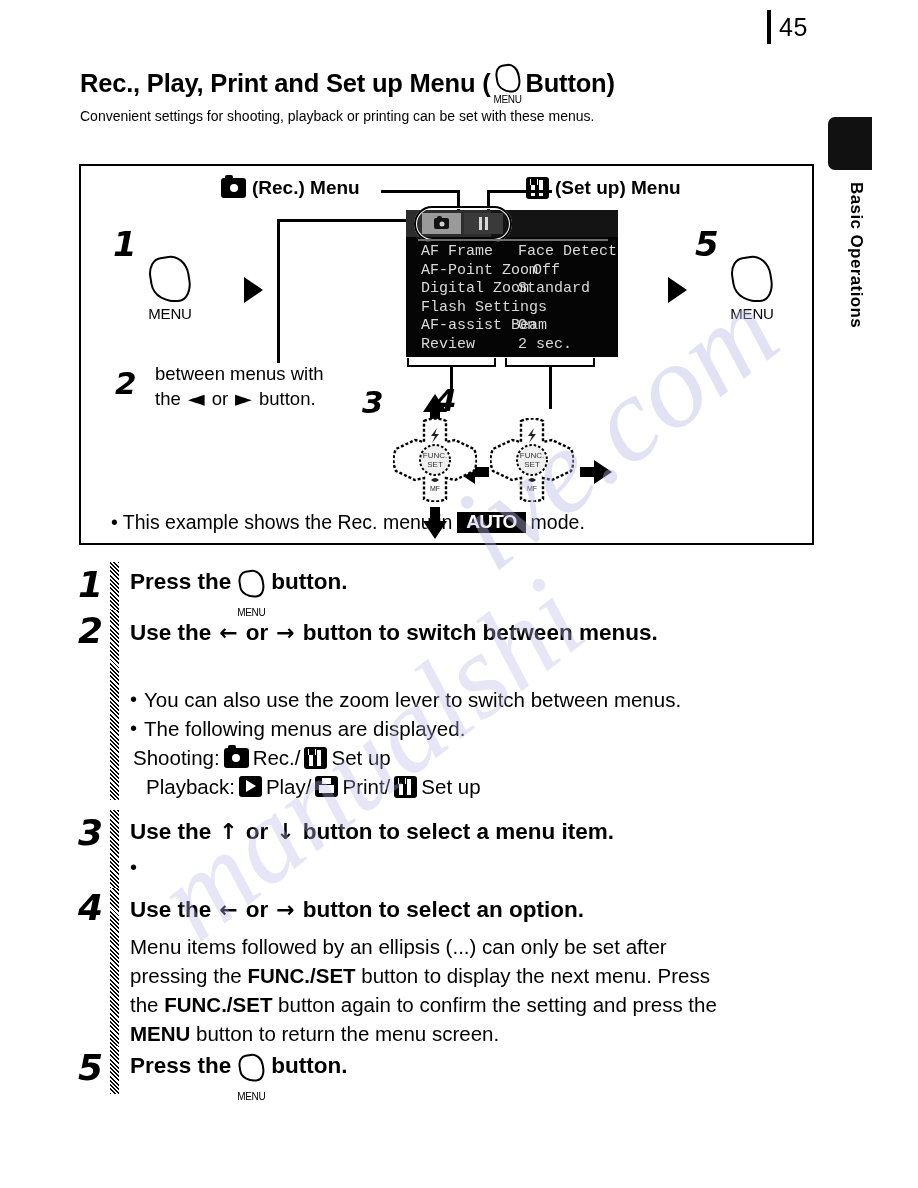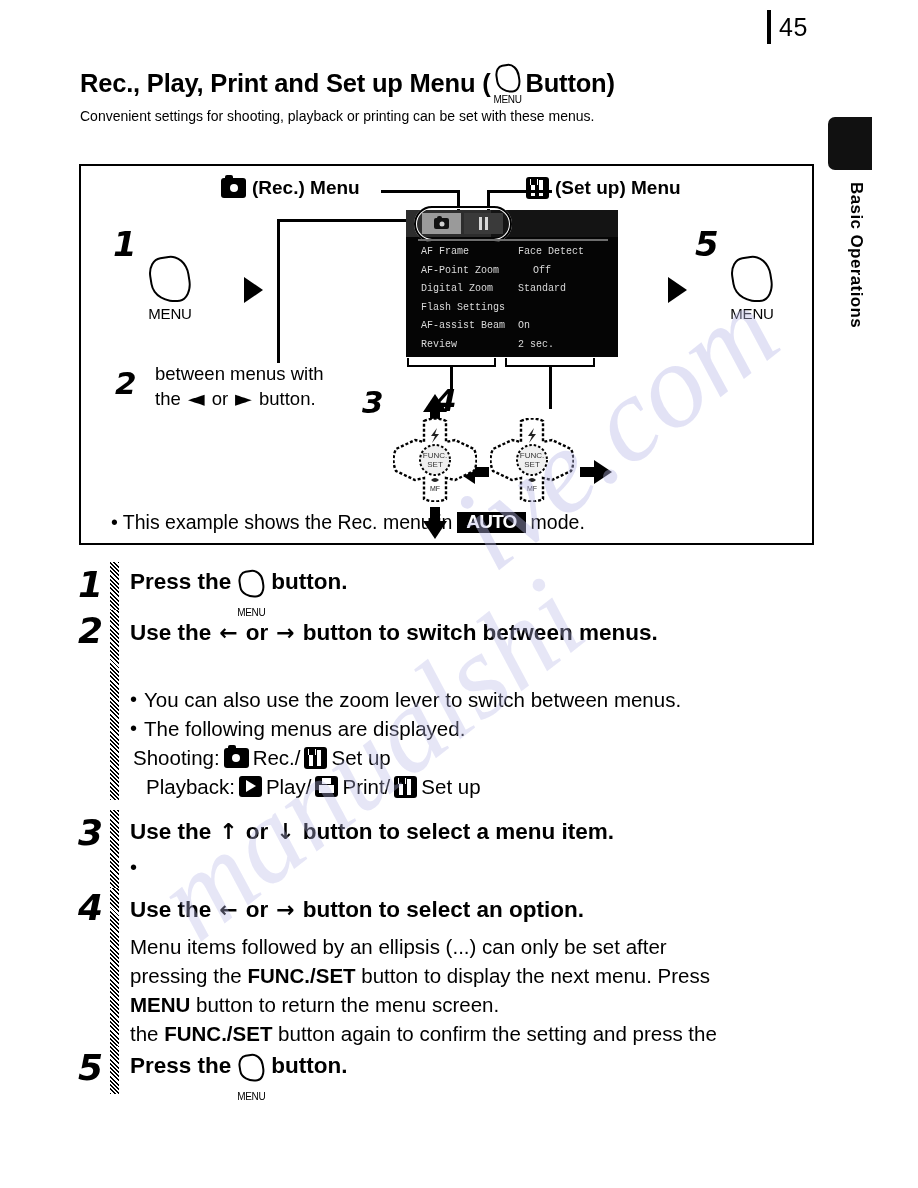--- a/index.html
+++ b/index.html
@@ -268,21 +268,21 @@
   }
   #lcd-rows {
     position: absolute;
     left: 0; top: 33px;
     width: 212px;
   }
   .lcd-row {
     height: 18.5px;
     position: relative;
     font-family: "Liberation Mono", monospace;
-    font-size: 10px;
+    font-size: 15px;
     color: #d9d9d9;
     line-height: 18.5px;
     white-space: nowrap;
   }
   .lcd-row .lbl { position: absolute; left: 15px; }
   .lcd-row .val { position: absolute; left: 112px; }
   .lcd-row .val.narrow { left: 127px; }
 
   
   .dg-num {
@@ -690,24 +690,24 @@
   <span>or</span>
   <span class="ar" style="margin:0 8px;">→</span>
   <span>button to select an option.</span>
 </div>
 <div class="step-body" style="left:130px;top:932px;width:690px;">
   <div>Menu items followed by an ellipsis (...) can only be set after</div>
   <div>
     <span>pressing the </span><b>FUNC./SET</b><span> button to display the next menu. Press</span>
   </div>
   <div>
+    <span>the </span><b>FUNC./SET</b><span> button again to confirm the setting and press the</span>
+  </div>
+  <div>
     <b>MENU</b><span> button to return the menu screen.</span>
-  </div>
-  <div>
-    <span>the </span><b>FUNC./SET</b><span> button again to confirm the setting and press the</span>
   </div>
 </div>
 
 <div class="step-num" style="left:78px;top:1050px;">5</div>
 <div class="step-bar" style="left:110px;top:1046px;height:48px;"></div>
 <div class="step-head" style="left:130px;top:1051px;">
   <span>Press the</span>
   <span class="menubtn">
     <span class="shape"></span>
     <span class="cap">MENU</span>

